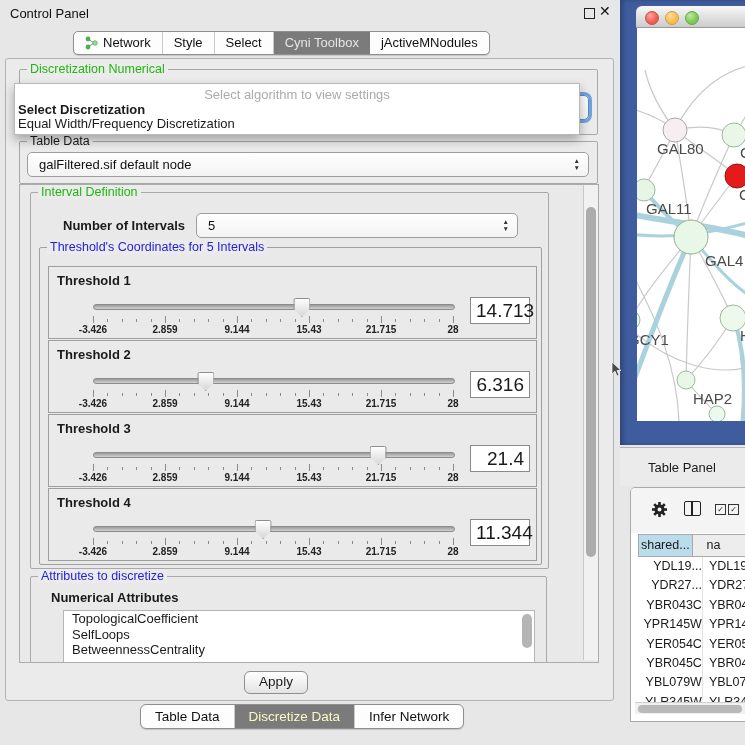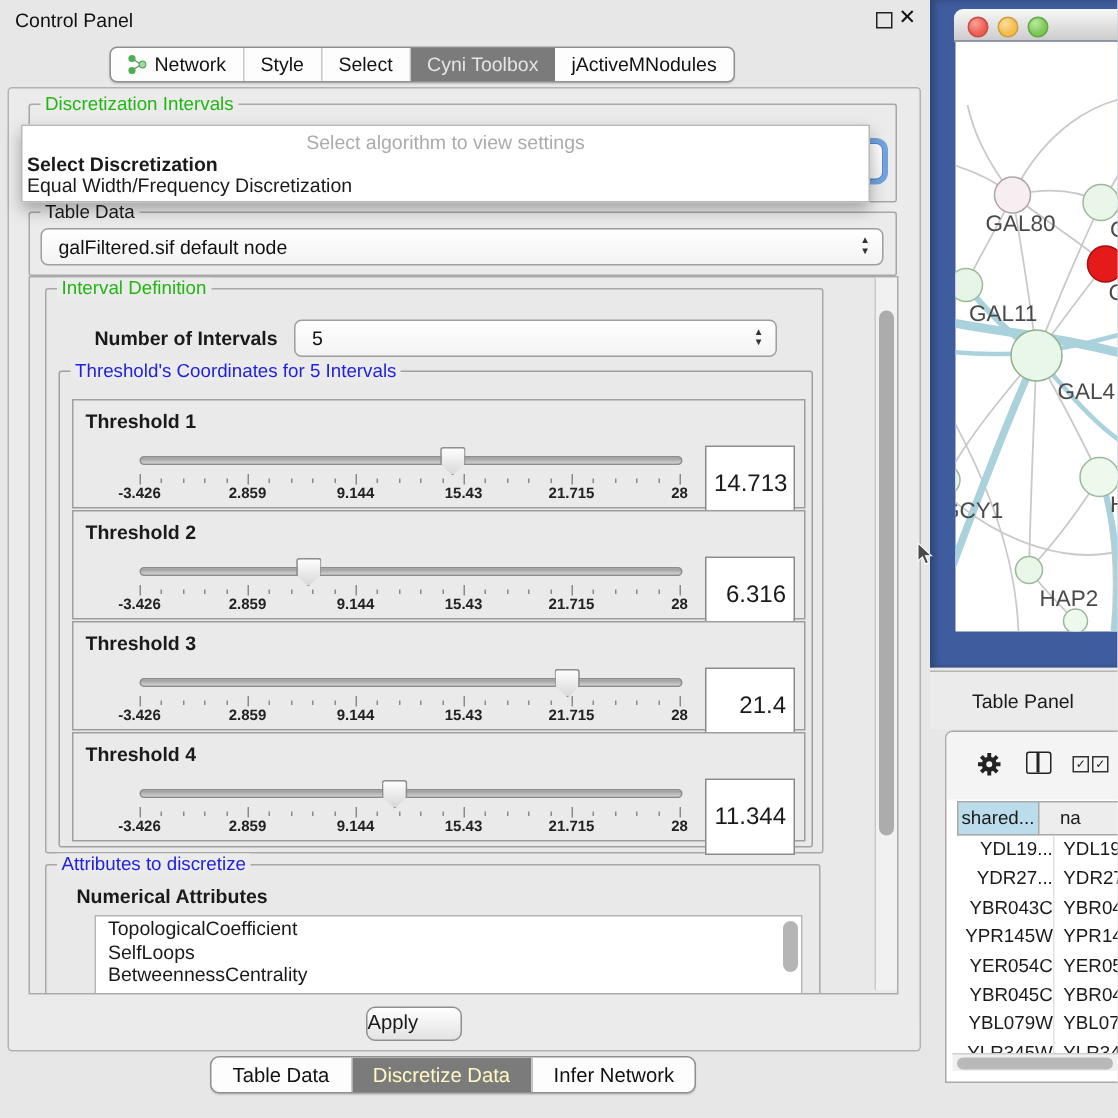--- a/index.html
+++ b/index.html
@@ -61,30 +61,30 @@
           background:linear-gradient(#9A9A9A,#D2D2D2);border:1px solid #8C8C8C;border-radius:3px}
   .thumb{position:absolute;top:-7px;width:15px;height:17px;transform:translateX(-50%);
          background:linear-gradient(#FEFEFE,#D8D8D8);border:1px solid #8E8E8E;
          clip-path:polygon(0 0,100% 0,100% 58%,50% 100%,0 58%);border-radius:2px}
   .ticks{position:absolute;left:44px;top:49px;width:360px;height:8px}
   .tick{position:absolute;top:3px;width:1px;height:3px;background:#8A8A8A}
   .tick.major{top:0;height:7px}
   .scale{position:absolute;left:44px;top:57px;width:360px;height:12px;font-size:10px;font-weight:bold;color:#222}
   .scale span{position:absolute;transform:translateX(-50%);white-space:nowrap}
   .tvalue{position:absolute;right:6px;top:30px;width:48px;height:25px;background:#FFF;border:1px solid #8A8A8A;
-          font-size:16px;text-align:right;line-height:25px;padding:12px 5px}
+          font-size:19px;text-align:right;line-height:25px;padding:0 5px}
 
   #attr-group{left:10px;top:391px;width:515px;height:120px}
   #num-attr{left:20px;top:13px;font-size:13px;font-weight:bold}
   #attr-list{position:absolute;left:32px;top:33px;width:470px;height:60px;background:#FFF;border:1px solid #B5B5B5}
   .aitem{padding:1px 0 1px 8px;font-size:13px;line-height:13.5px}
   #attr-sb{right:2px;top:3px;width:10px;height:34px;background:#B5B5B5;border-radius:5px}
 
   #apply-btn{left:238px;top:612px;width:62px;height:21px;background:linear-gradient(#FFFFFF,#E3E3E3);
-             border:1px solid #909090;border-radius:6px;font-size:13.5px;line-height:20px}
+             border:1px solid #909090;border-radius:6px;font-size:13.5px;text-align:center;line-height:20px}
 
   #bottom-tabs{left:140px;top:704px;height:23px;display:flex;border:1px solid #8F8F8F;border-radius:6px;
                background:#FDFDFD;overflow:hidden;box-shadow:0 1px 1px rgba(0,0,0,.15)}
   .btab{padding:0 14px;font-size:13.5px;line-height:23px;color:#111;border-right:1px solid #C9C9C9}
   .btab:last-child{border-right:none}
   .btab.sel{background:#7B7B7B;color:#fef9c3}
 
   
   #desktop{left:620px;top:0;width:125px;height:445px;background:#3E5C9E;box-shadow:inset 3px 0 4px rgba(0,0,0,.25)}
   #net-window{left:16px;top:6px;width:130px;height:415px}
@@ -152,21 +152,21 @@
       <span>Cyni Toolbox</span>
     </div>
   <div class="ttab">
       <span>jActiveMNodules</span>
     </div>
 </div>
 
 <div class="abs" id="cp-body">
 
   <div class="group" id="algo-group">
-    <span class="gtitle green">Discretization Intervals</span>
+    <span class="gtitle green">Discretization Numerical</span>
   </div>
   <div class="combo abs" id="algo-combo">
     <span class="spin">▲<br>▼</span>
   </div>
   <div class="abs" id="popup">
     <div id="popup-ph">Select algorithm to view settings</div>
     <div class="pitem" id="pitem0">Select Discretization</div>
     <div class="pitem" id="pitem1">Equal Width/Frequency Discretization</div>
   </div>
 

